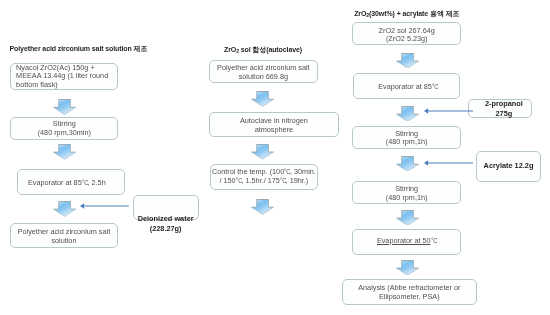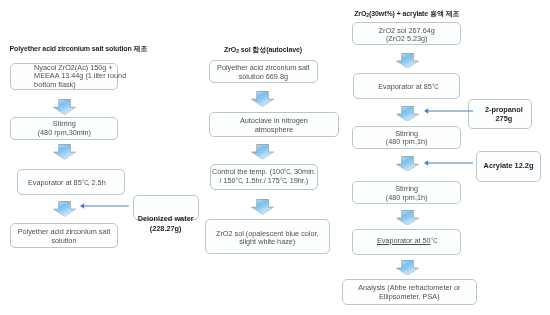--- a/index.html
+++ b/index.html
@@ -11,21 +11,21 @@
 
   .col-title{position:absolute;font-weight:bold;font-size:7.0px;color:#231f20;
              white-space:nowrap;letter-spacing:-0.1px;line-height:1;}
 
   .node{position:absolute;box-sizing:border-box;
         border:0.85px solid #b8c7cc;border-radius:5px;background:#fdfffe;
         display:flex;align-items:center;justify-content:center;
         text-align:center;color:#4e4f51;font-size:7.28px;line-height:8.5px;
         padding:0;overflow:visible;}
   .node span{display:block;width:100%;white-space:nowrap;position:relative;top:0px;}
-  .node.la{text-align:left;justify-content:center;padding-left:23px;}
+  .node.la{text-align:left;justify-content:center;padding-left:5px;}
   .node.bold{font-weight:bold;color:#262425;font-size:7.35px;line-height:9.45px;}
 
   .col-title span.sub{font-size:0.72em;vertical-align:-0.18em;}
   .node .dc{display:inline-block;white-space:nowrap;transform:scaleX(0.80);
             transform-origin:left center;width:5.8px;overflow:visible;}
   .darrow{position:absolute;}
   .harrow{position:absolute;line-height:0;font-size:0;}
   .darrow{line-height:0;font-size:0;}
 </style>
 </head>
@@ -49,23 +49,20 @@
     </div>
     <div class="node" style="left: 208.9px; top: 60.4px; width: 108.9px; height: 23px;">
       <span style="top: 0.9px;">Polyether acid zirconium salt<br>solution 669.8g</span>
     </div>
     <div class="node" style="left: 208.9px; top: 111.7px; width: 130px; height: 25.7px;">
       <span style="top: 1.1px;">Autoclave in nitrogen<br>atmosphere</span>
     </div>
     <div class="node" style="left: 209.8px; top: 163.5px; width: 108.2px; height: 26px;">
       <span style="top: 0.4px;">Control the temp. (100<span class="dc">°C</span>, 30min.<br>/ 150<span class="dc">°C</span>, 1.5hr./ 175<span class="dc">°C</span>, 19hr.)</span>
     </div>
-    <div class="node" style="left: 204.9px; top: 219.2px; width: 124.7px; height: 34.9px;">
-      <span style="top: 1.8px;">ZrO2 sol (opalescent blue color,<br>slight white haze)</span>
-    </div>
     <div class="node" style="left: 352.4px; top: 22.3px; width: 108.6px; height: 23.2px;">
       <span style="top: 1.6px;">ZrO2 sol 267.64g<br>(ZrO2 5.23g)</span>
     </div>
     <div class="node" style="left: 352.5px; top: 73.4px; width: 107.7px; height: 26px;">
       <span style="top: 1px; left: 1.6px;">Evaporator at 85<span class="dc">°C</span></span>
     </div>
     <div class="node" style="left: 352.4px; top: 125.9px; width: 108.5px; height: 22.9px;">
       <span style="top: 0.7px;">Stirring<br>(480 rpm,1h)</span>
     </div>
     <div class="node" style="left: 352.4px; top: 181.4px; width: 108.5px; height: 23.1px;">
@@ -73,21 +70,21 @@
     </div>
     <div class="node" style="left: 352.4px; top: 228.6px; width: 108.5px; height: 26.8px;">
       <span style="top: -1px; text-decoration: underline;">Evaporator at 50<span class="dc">°C</span></span>
     </div>
     <div class="node" style="left: 341.9px; top: 278.8px; width: 134.8px; height: 25.8px;">
       <span style="top: 1.2px;">Analysis (Abbe refractometer or<br>Ellipsometer, PSA)</span>
     </div>
     <div class="node bold" style="left: 132.7px; top: 195px; width: 65.9px; height: 25px;">
       <span style="top: 1.4px; margin-top: 30px;">Deionized water<br>(228.27g)</span>
     </div>
-    <div class="node bold" style="left: 468px; top: 99.3px; width: 63.8px; height: 30px; padding-left: 8px;">
+    <div class="node bold" style="left: 468px; top: 99.3px; width: 63.8px; height: 19px; padding-left: 8px;">
       <span style="top: 0.1px;">2-propanol<br>275g</span>
     </div>
     <div class="node bold" style="left: 476.4px; top: 151.2px; width: 64.2px; height: 31px;">
       <span style="top: -1.2px;">Acrylate 12.2g</span>
     </div>
     <div class="darrow" style="left: 52.85px; top: 98.8px; width: 23.1px; height: 16.1px;"><svg width="23.1" height="16.10000000000001" viewBox="0 0 23.1 16.10000000000001" shape-rendering="geometricPrecision">
         <defs>
           <linearGradient id="ag0" x1="0.06" y1="0.02" x2="0.78" y2="1">
             <stop offset="0%" stop-color="#d9eefc"></stop>
             <stop offset="16%" stop-color="#a6d6f5"></stop>

